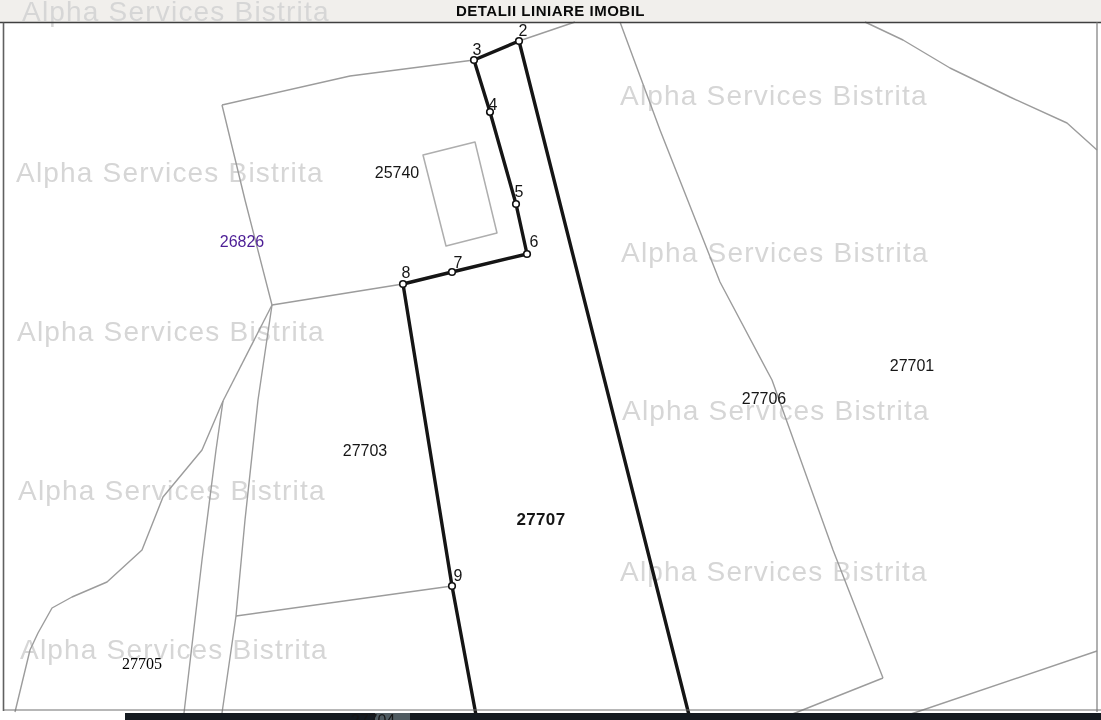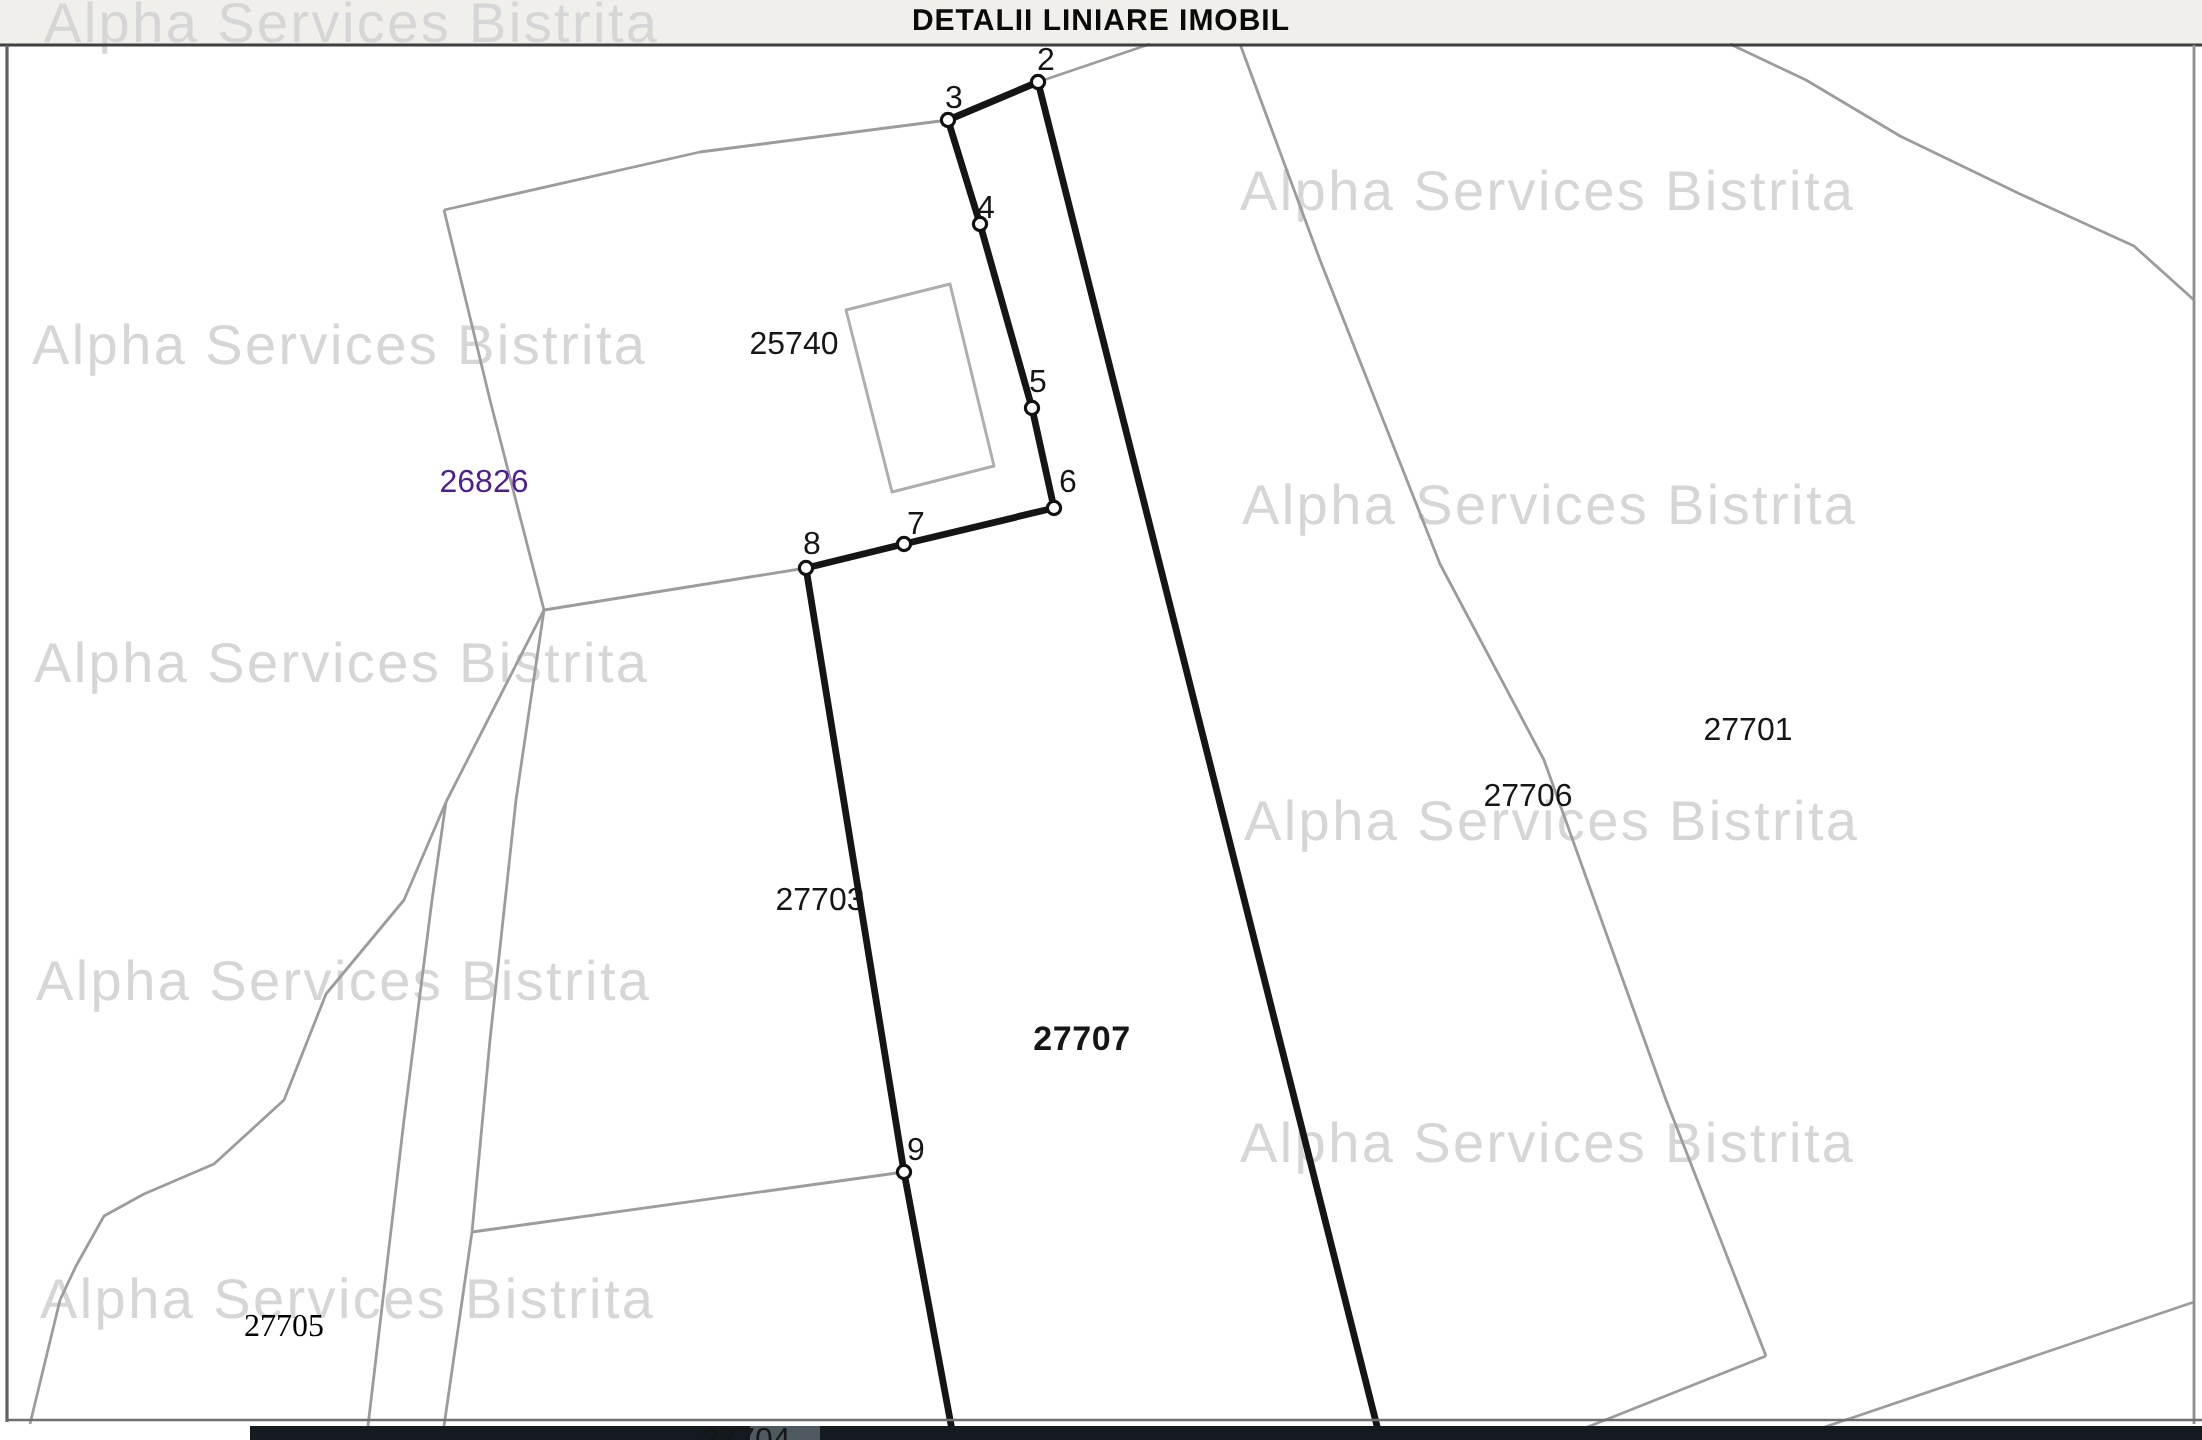--- a/index.html
+++ b/index.html
@@ -80,24 +80,24 @@
       <circle cx="490" cy="112" r="3.3" fill="#ffffff" stroke="#111111" stroke-width="1.6"></circle>
       <circle cx="516" cy="204" r="3.3" fill="#ffffff" stroke="#111111" stroke-width="1.6"></circle>
       <circle cx="527" cy="254" r="3.3" fill="#ffffff" stroke="#111111" stroke-width="1.6"></circle>
       <circle cx="452" cy="272" r="3.3" fill="#ffffff" stroke="#111111" stroke-width="1.6"></circle>
       <circle cx="403" cy="284" r="3.3" fill="#ffffff" stroke="#111111" stroke-width="1.6"></circle>
       <circle cx="452" cy="586" r="3.3" fill="#ffffff" stroke="#111111" stroke-width="1.6"></circle>
     </svg>
 
   <div class="plabel" style="left: 397px; top: 173px; color: rgb(22, 22, 22);">25740</div>
   <div class="plabel" style="left: 242px; top: 242px; color: #4c1d95;">26826</div>
-  <div class="plabel" style="left: 365px; top: 451px; color: rgb(22, 22, 22); margin-left: 45px;">27703</div>
+  <div class="plabel" style="left: 365px; top: 451px; color: rgb(22, 22, 22);">27703</div>
   <div class="plabel bold" style="left: 541px; top: 520px; color: rgb(22, 22, 22);">27707</div>
   <div class="plabel" style="left: 716px; top: 399px; color: rgb(22, 22, 22); margin-left: 48px;">27706</div>
-  <div class="plabel" style="left: 874px; top: 366px; color: rgb(22, 22, 22);">27701</div>
+  <div class="plabel" style="left: 912px; top: 366px; color: rgb(22, 22, 22);">27701</div>
   <div class="plabel" style="left: 142px; top: 664px; color: #000000; font-family: Liberation Serif, serif;">27705</div>
   <div class="plabel" style="left: 373px; top: 721px; color: rgb(22, 22, 22);">27704</div>
 
   <div class="vlabel" style="left: 523px; top: 31px; color: rgb(22, 22, 22);">2</div>
   <div class="vlabel" style="left: 477px; top: 50px; color: rgb(22, 22, 22);">3</div>
   <div class="vlabel" style="left: 493px; top: 105px; color: rgb(22, 22, 22);">4</div>
   <div class="vlabel" style="left: 519px; top: 192px; color: rgb(22, 22, 22);">5</div>
   <div class="vlabel" style="left: 534px; top: 242px; color: rgb(22, 22, 22);">6</div>
   <div class="vlabel" style="left: 458px; top: 263px; color: rgb(22, 22, 22);">7</div>
   <div class="vlabel" style="left: 406px; top: 273px; color: rgb(22, 22, 22);">8</div>

